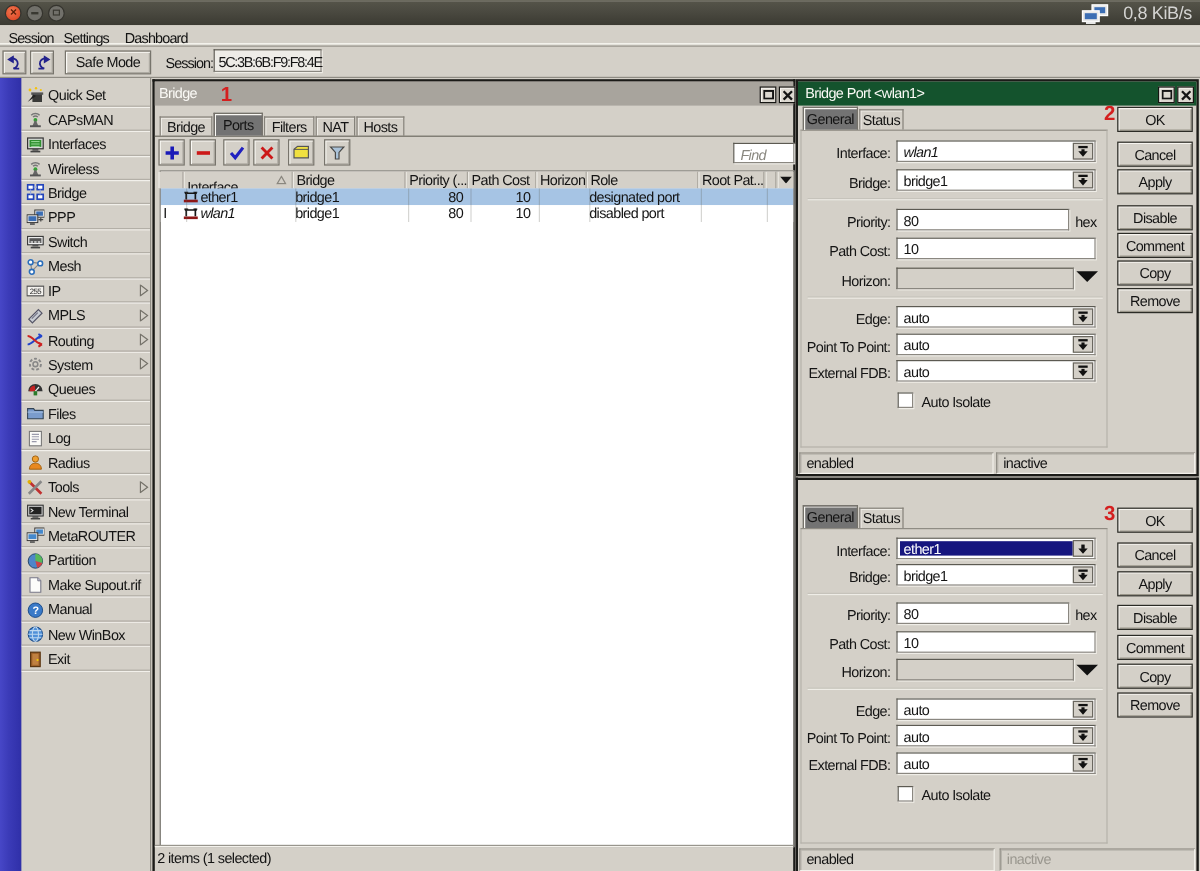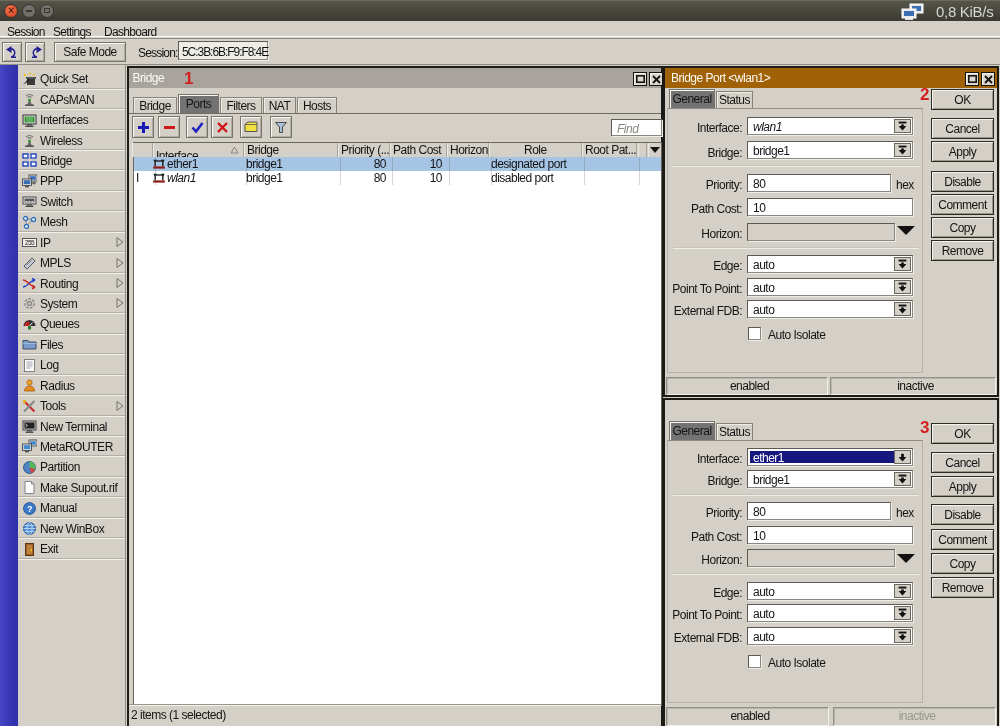--- a/index.html
+++ b/index.html
@@ -19,21 +19,21 @@
 .combo-btn{position:absolute;top:1px;bottom:1px;right:1px;width:15px;background:#d4d0c8;
  border:1px solid #6a675f;display:flex;align-items:center;justify-content:center;flex-direction:column;}
 .lbl{position:absolute;text-align:right;white-space:nowrap;}
 .tab{position:absolute;display:flex;align-items:center;justify-content:center;
  background:#d4d0c8;border:1px solid #85827a;border-bottom:none;
  box-shadow:inset 1px 1px 0 #eeece6;}
 .tab.sel{background:#737373;box-shadow:inset 1px 1px 0 #f9f8f4;border-color:#75726a;z-index:3;}
 .red{color:#d41f1f;font-weight:bold;font-size:17px;}
 .titletxt{color:#fbfaf6;font-size:12px;}
 .cell{position:absolute;border:1px solid #928f87;border-bottom-color:#f2f0ea;
- border-right-color:#f2f0ea;box-shadow:inset 1px 1px 0 #b8b5ad;text-align:center;}
+ border-right-color:#f2f0ea;box-shadow:inset 1px 1px 0 #b8b5ad;}
 </style></head>
 <body>
 
 <div class="abs" style="left:0;top:0;width:1000px;height:21px;
  background:linear-gradient(#555449 0%,#4a4940 45%,#3b3a32 100%);border-top:1px solid #6b6a5e;box-sizing:border-box;">
  <div class="abs" style="left:4px;top:3px;width:14px;height:14px;border-radius:50%;box-sizing:border-box;
    background:radial-gradient(circle at 40% 35%,#f3764f,#dd4a28 75%);border:1.5px solid #35342e;
    color:#58200a;font-weight:bold;font-size:10px;text-align:center;line-height:11px;">×</div>
  <div class="abs" style="left:22px;top:3px;width:14px;height:14px;border-radius:50%;box-sizing:border-box;
    background:#71706a;border:1.5px solid #35342e;">
@@ -407,21 +407,21 @@
     </div>
 <div class="abs" style="left:209px;top:75px;width:52px;height:14px;border-right:1px solid #a8a59d;box-shadow:inset 1px 0 0 #eceae4;box-sizing:border-box;background:#d4d0c8;">
       <div style="margin:0 0 0 3px;white-space:nowrap;overflow:hidden;">Priority (...</div>
     </div>
 <div class="abs" style="left:261px;top:75px;width:57px;height:14px;border-right:1px solid #a8a59d;box-shadow:inset 1px 0 0 #eceae4;box-sizing:border-box;background:#d4d0c8;">
       <div style="margin:0 0 0 3px;white-space:nowrap;overflow:hidden;">Path Cost</div>
     </div>
 <div class="abs" style="left:318px;top:75px;width:42px;height:14px;border-right:1px solid #a8a59d;box-shadow:inset 1px 0 0 #eceae4;box-sizing:border-box;background:#d4d0c8;">
       <div style="margin:0 0 0 3px;white-space:nowrap;overflow:hidden;">Horizon</div>
     </div>
-<div class="abs" style="left:360px;top:75px;width:93px;height:14px;border-right:1px solid #a8a59d;box-shadow:inset 1px 0 0 #eceae4;box-sizing:border-box;background:#d4d0c8;padding-left:32px;">
+<div class="abs" style="left:360px;top:75px;width:93px;height:14px;border-right:1px solid #a8a59d;box-shadow:inset 1px 0 0 #eceae4;box-sizing:border-box;background:#d4d0c8;">
       <div style="margin:0 0 0 3px;white-space:nowrap;overflow:hidden;">Role</div>
     </div>
 <div class="abs" style="left:453px;top:75px;width:55px;height:14px;border-right:1px solid #a8a59d;box-shadow:inset 1px 0 0 #eceae4;box-sizing:border-box;background:#d4d0c8;">
       <div style="margin:0 0 0 3px;white-space:nowrap;overflow:hidden;">Root Pat...</div>
     </div>
 
  <svg class="abs" style="left:101px;top:78px;" width="9" height="8" viewBox="0 0 9 8">
       <path d="M4.5 1 L8 7 L1 7 Z" fill="#d4d0c8" stroke="#8a877f" stroke-width="1"></path>
     </svg>
  <div class="abs" style="left:509px;top:75px;width:9px;height:14px;background:#d4d0c8;border-right:1px solid #a8a59d;box-shadow:inset 1px 0 0 #eceae4;box-sizing:border-box;"></div>
@@ -467,21 +467,21 @@
  <div class="abs" style="left:362px;top:89px;width:1px;height:28px;background:rgba(90,90,80,0.25);"></div>
  <div class="abs" style="left:455px;top:89px;width:1px;height:28px;background:rgba(90,90,80,0.25);"></div>
  <div class="abs" style="left:510px;top:89px;width:1px;height:28px;background:rgba(90,90,80,0.25);"></div>
  <div class="abs" style="left:0px;top:636px;width:532px;height:1px;background:#98958d;"></div>
  <div class="abs" style="left:0px;top:637px;width:532px;height:1px;background:#f4f2ec;"></div>
  <div class="abs" style="left:2px;top:640px;">2 items (1 selected)</div>
 </div>
 
 <div class="abs" style="left:663px;top:66px;width:336px;height:331px;background:#d4d0c8;border:2px solid #1b1b18;box-sizing:border-box;">
 
- <div class="abs" style="left:0;top:0;width:332px;height:20px;background:#a16207;">
+ <div class="abs" style="left:0;top:0;width:332px;height:20px;background:#14532d;">
    <div class="titletxt" style="position:absolute;left:6px;top:3px;">Bridge Port &lt;wlan1&gt;</div>
    <div class="tbtn" style="left:300px;top:4px;">
         <svg width="9" height="8" viewBox="0 0 9 8">
           <rect x="0.8" y="0.8" width="7.4" height="6.4" fill="none" stroke="#151515" stroke-width="1.6"></rect>
         </svg>
       </div>
    <div class="tbtn" style="left:316px;top:4px;">
         <svg width="9" height="9" viewBox="0 0 9 9">
           <path d="M1 1 L8 8 M8 1 L1 8" stroke="#151515" stroke-width="1.9"></path>
         </svg>

